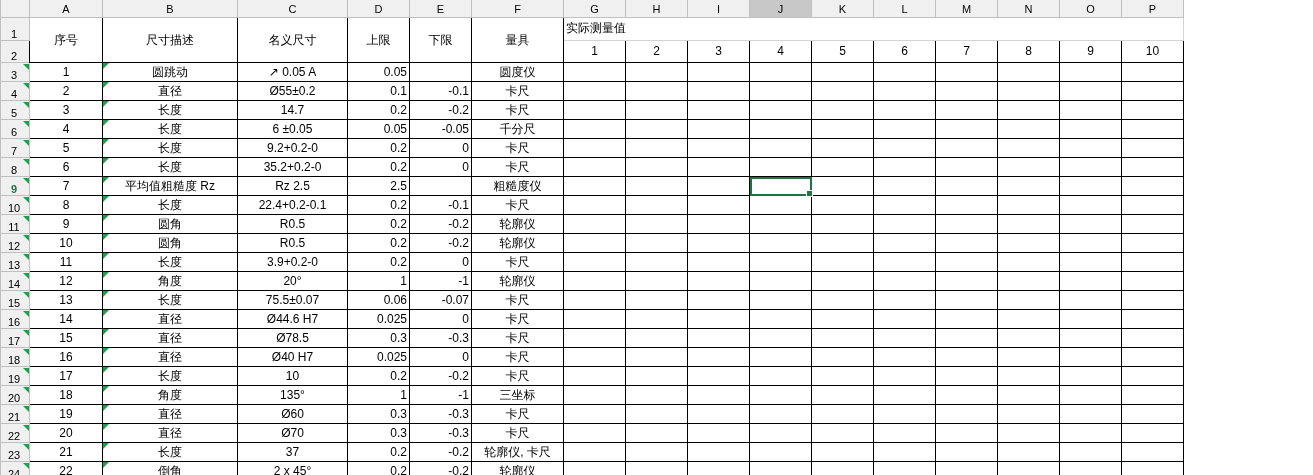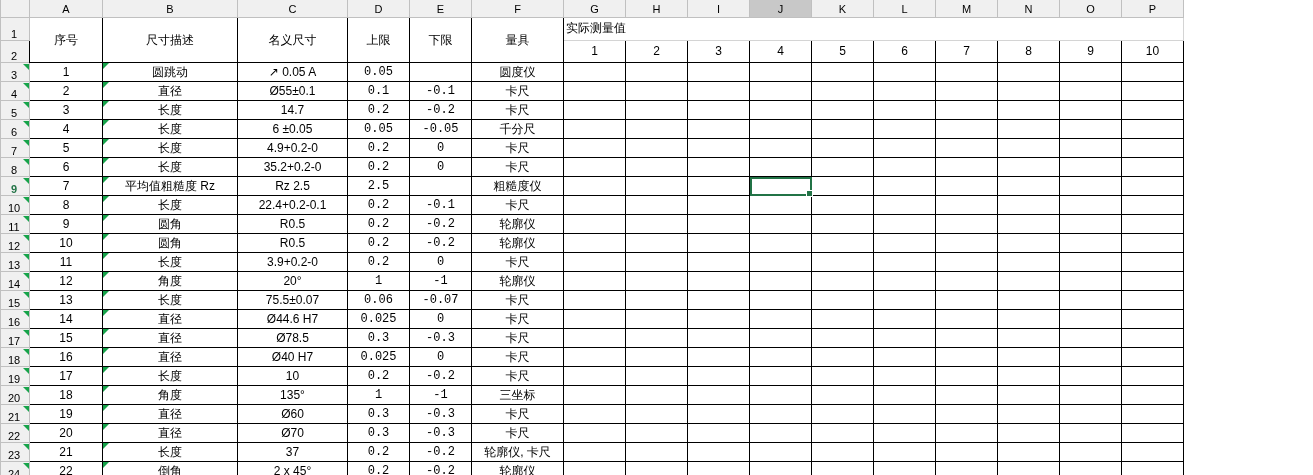--- a/index.html
+++ b/index.html
@@ -63,21 +63,21 @@
     padding: 0 2px;
     font-size: 12px;
     overflow: hidden;
     white-space: nowrap;
     background: #ffffff;
   }
   td.bordered {
     border: 1px solid #000000;
   }
   td.ctr { text-align: center; }
-  td.lft { text-align: center; font-family: Liberation Mono, monospace; }
+  td.lft { text-align: right; }
 
   
   .tri {
     position: relative;
   }
   .tri::before {
     content: "";
     position: absolute;
     top: 0;
     left: 0;
@@ -207,21 +207,21 @@
           <td class="cell bordered"></td>
           <td class="cell bordered"></td>
           <td class="cell bordered"></td>
           <td class="cell bordered"></td>
           <td class="cell bordered"></td>
         </tr>
         <tr>
           <td class="rowhead tri2" rowspan="1">4</td>
           <td class="cell bordered ctr">2</td>
           <td class="cell bordered ctr tri">直径</td>
-          <td class="cell bordered ctr">Ø55±0.1</td>
+          <td class="cell bordered ctr">Ø55±0.2</td>
           <td class="cell bordered lft">0.1</td>
           <td class="cell bordered lft">-0.1</td>
           <td class="cell bordered ctr">卡尺</td>
           <td class="cell bordered"></td>
           <td class="cell bordered"></td>
           <td class="cell bordered"></td>
           <td class="cell bordered"></td>
           <td class="cell bordered"></td>
           <td class="cell bordered"></td>
           <td class="cell bordered"></td>
@@ -264,21 +264,21 @@
           <td class="cell bordered"></td>
           <td class="cell bordered"></td>
           <td class="cell bordered"></td>
           <td class="cell bordered"></td>
           <td class="cell bordered"></td>
         </tr>
         <tr>
           <td class="rowhead tri2" rowspan="1">7</td>
           <td class="cell bordered ctr">5</td>
           <td class="cell bordered ctr tri">长度</td>
-          <td class="cell bordered ctr">4.9+0.2-0</td>
+          <td class="cell bordered ctr">9.2+0.2-0</td>
           <td class="cell bordered lft">0.2</td>
           <td class="cell bordered lft">0</td>
           <td class="cell bordered ctr">卡尺</td>
           <td class="cell bordered"></td>
           <td class="cell bordered"></td>
           <td class="cell bordered"></td>
           <td class="cell bordered"></td>
           <td class="cell bordered"></td>
           <td class="cell bordered"></td>
           <td class="cell bordered"></td>

